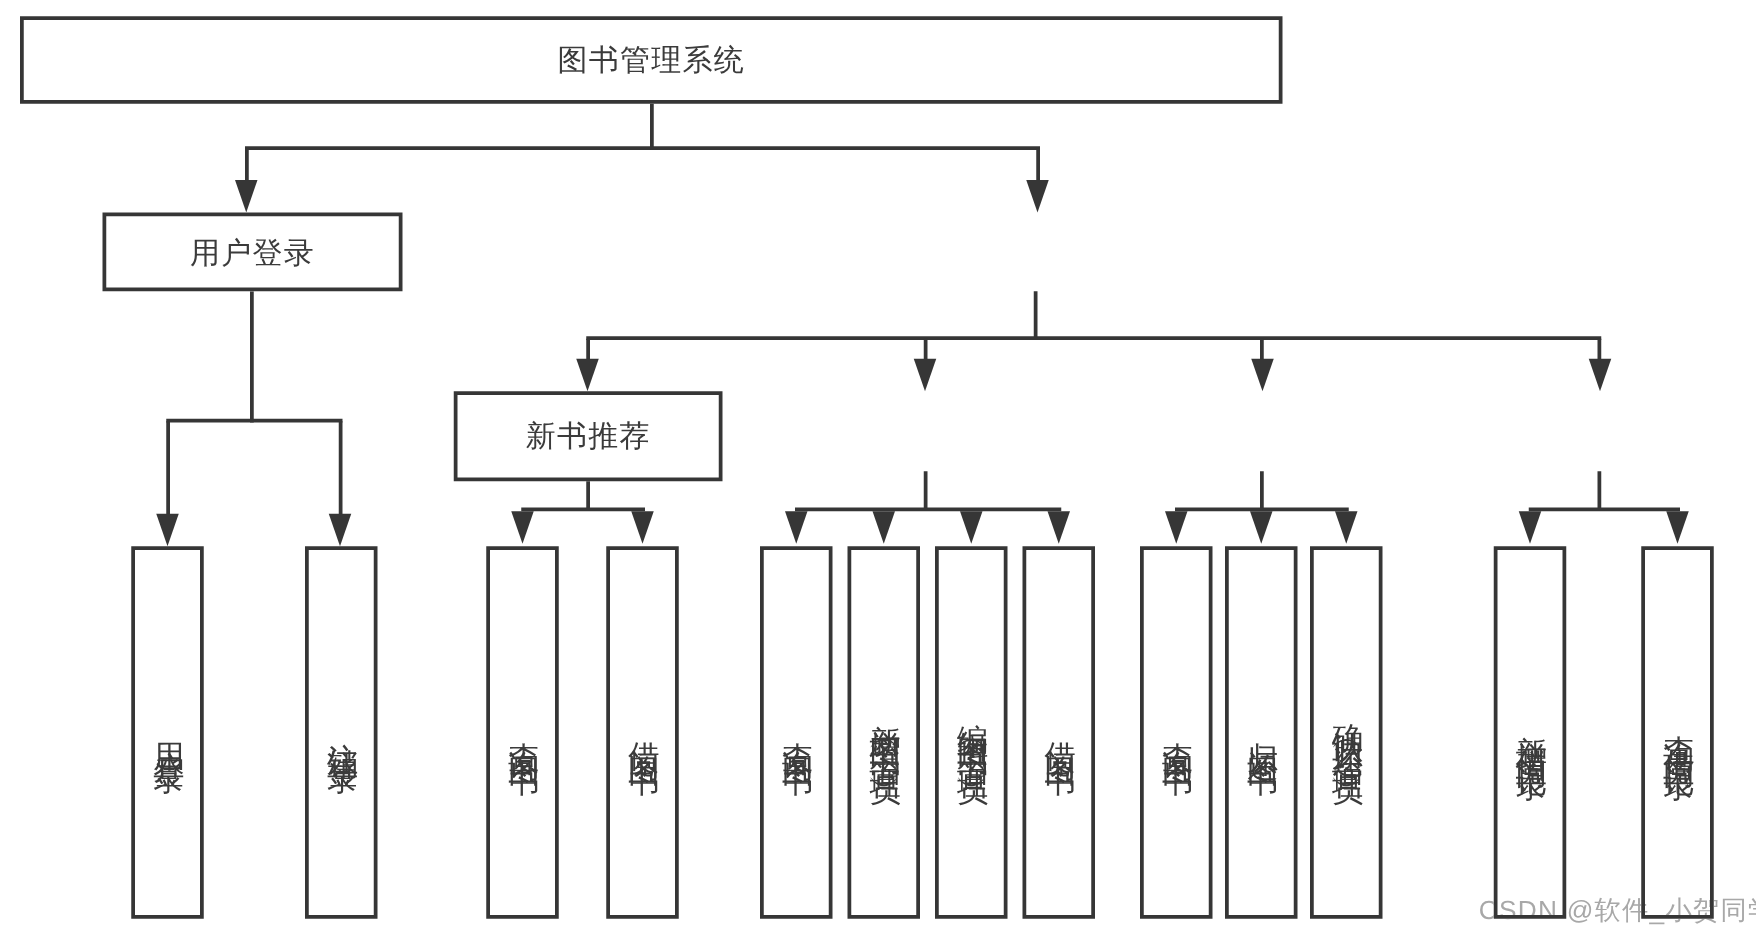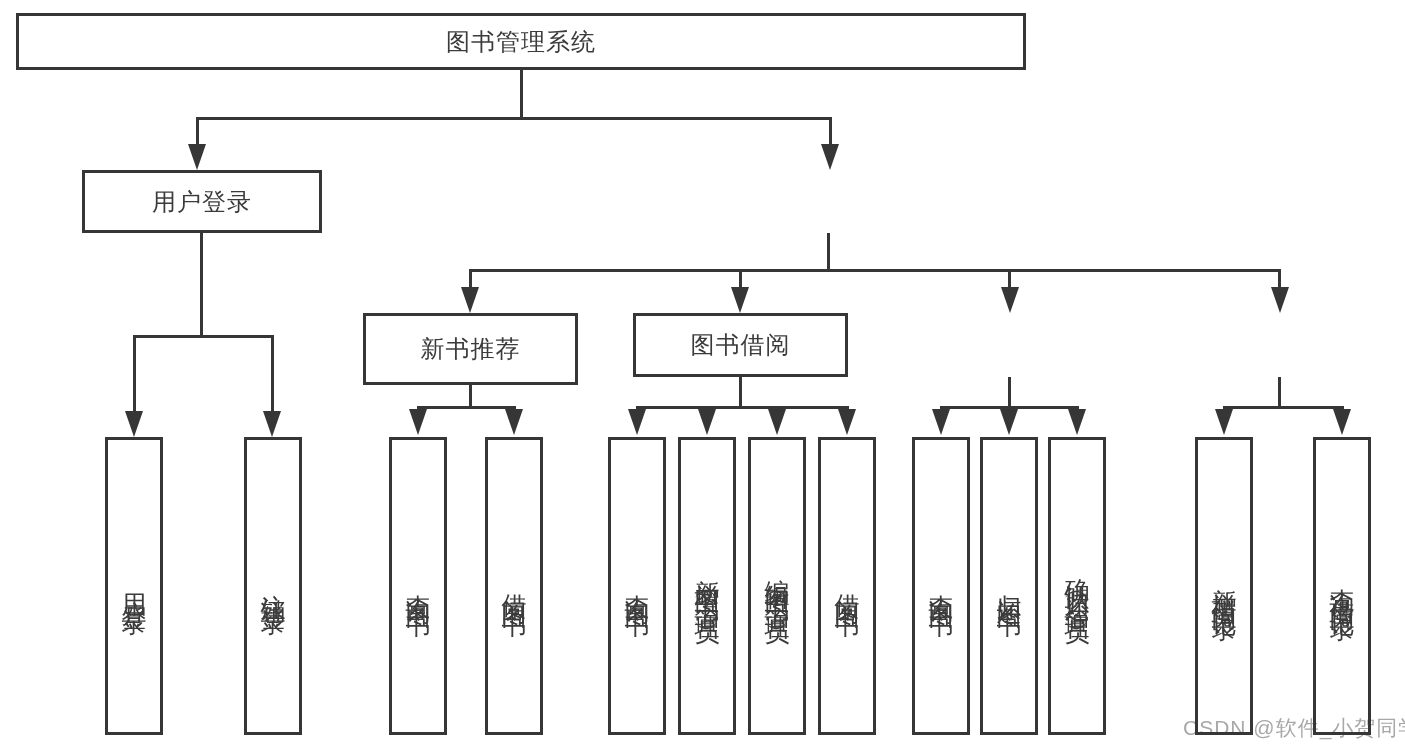--- a/index.html
+++ b/index.html
@@ -30,21 +30,21 @@
     position:absolute; left:1183px; top:714px; z-index:5;
     font-size:21px; color:#a8a8a8; letter-spacing:1px;
     mix-blend-mode:darken; white-space:nowrap;
   }
 </style>
 </head>
 <body>
 
 <div class="canvas">
 
-  <div class="box hbox" style="left:16px;top:13px;width:1010px;height:57px">
+  <div class="box hbox" style="left:16px;top:13px;width:1010px;height:70px">
     <span>图书管理系统</span>
   </div>
 
   <div class="line v" style="left:520px;top:70px;height:49px"></div>
   <div class="line h" style="left:196px;top:117px;width:636px"></div>
   <div class="line v" style="left:196px;top:119px;height:27px"></div>
   <div class="line v" style="left:829px;top:119px;height:27px"></div>
   <div class="arrow" style="left:188px;top:144px"></div>
   <div class="arrow" style="left:821px;top:144px"></div>
 
@@ -65,23 +65,20 @@
   <div class="line v" style="left:739px;top:271px;height:18px"></div>
   <div class="line v" style="left:1008px;top:271px;height:18px"></div>
   <div class="line v" style="left:1278px;top:271px;height:18px"></div>
   <div class="arrow" style="left:461px;top:287px"></div>
   <div class="arrow" style="left:731px;top:287px"></div>
   <div class="arrow" style="left:1001px;top:287px"></div>
   <div class="arrow" style="left:1271px;top:287px"></div>
 
   <div class="box hbox" style="left:363px;top:313px;width:215px;height:72px">
     <span>新书推荐</span>
-  </div>
-  <div class="box hbox" style="left:633px;top:313px;width:215px;height:64px">
-    <span>图书借阅</span>
   </div>
 
   <div class="line v" style="left:469px;top:377px;height:31px"></div>
   <div class="line h" style="left:417px;top:406px;width:99px"></div>
   <div class="arrow" style="left:409px;top:409px"></div>
   <div class="arrow" style="left:505px;top:409px"></div>
 
   <div class="line v" style="left:739px;top:377px;height:31px"></div>
   <div class="line h" style="left:636px;top:406px;width:213px"></div>
   <div class="arrow" style="left:628px;top:409px"></div>

